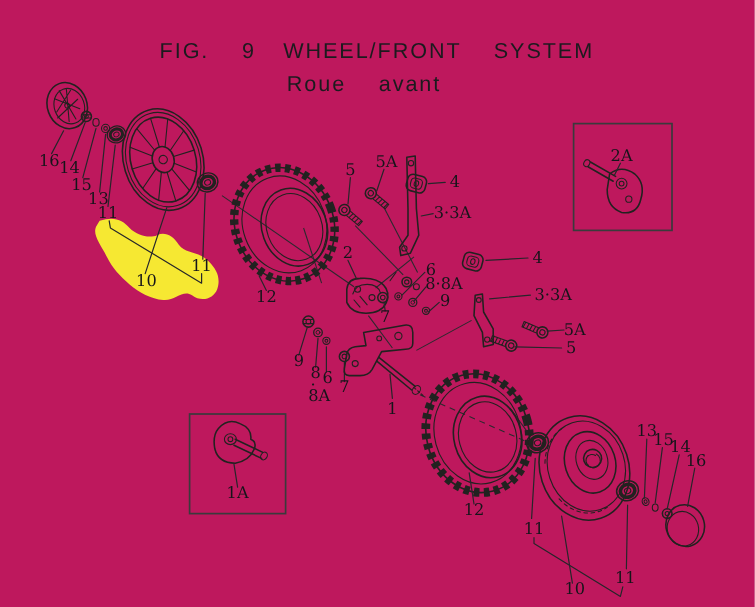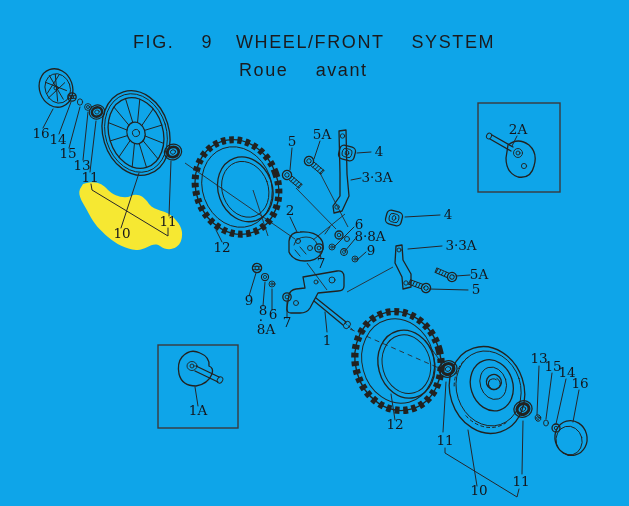--- a/index.html
+++ b/index.html
@@ -1,17 +1,17 @@
 <!DOCTYPE html>
 <html><head>
 <meta charset="utf-8">
 <style>
   html,body{margin:0;padding:0;background:#e9e9e9;}
   .page{
-    width:629px;height:506px;background:#0ea5e9;position:relative;overflow:hidden;
+    width:629px;height:506px;background:#be185d;position:relative;overflow:hidden;
     font-family:"Liberation Sans", sans-serif;
     text-decoration:underline;
   }
   svg{display:block;}
   .ln{fill:none;stroke:#222220;stroke-width:1.3;stroke-linecap:round;stroke-linejoin:round;}
   .thin{stroke-width:0.9;}
   .ldr{fill:none;stroke:#26262a;stroke-width:1;stroke-linecap:round;stroke-linejoin:round;}
   .cons{fill:none;stroke:#2a2a2e;stroke-width:0.9;}
   .callout{
     font-family:"DejaVu Serif", serif;

